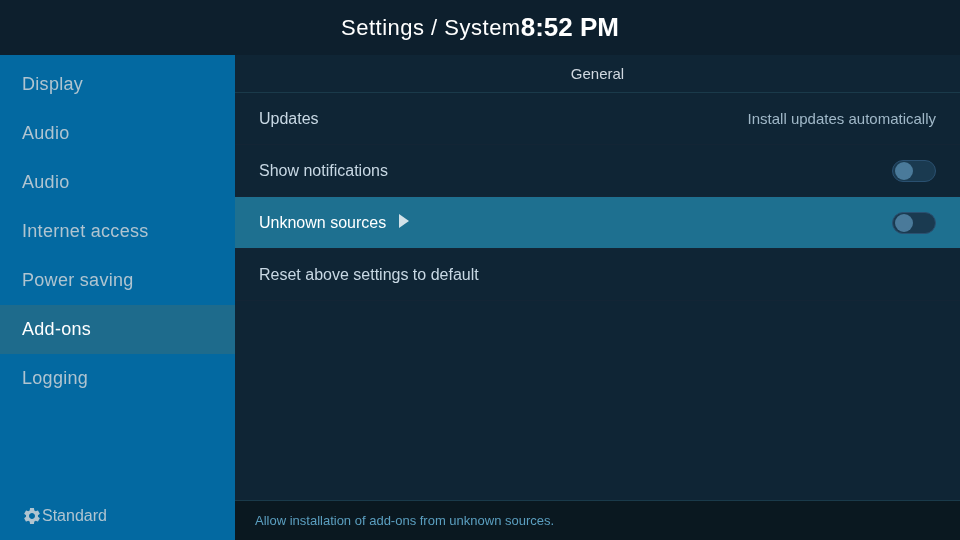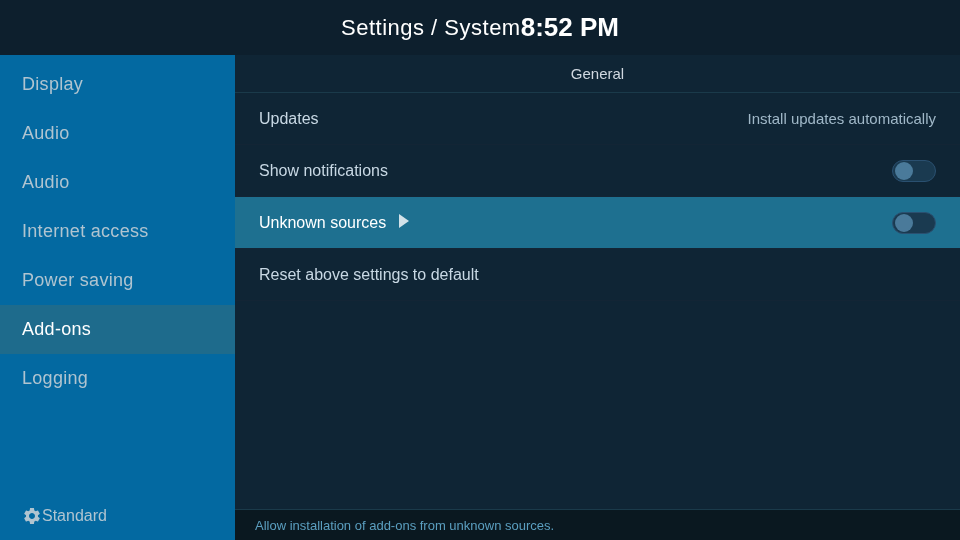--- a/index.html
+++ b/index.html
@@ -159,21 +159,21 @@
       top: 1px;
       left: 2px;
     }
 
     .toggle.off::after {
       left: 2px;
     }
 
     
     .status-bar {
-      height: 31px;
+      height: 40px;
       background-color: #0a1820;
       display: flex;
       align-items: center;
       padding: 0 20px;
       border-top: 1px solid #1a3a4a;
     }
 
     .status-text {
       font-size: 13px;
       color: #5b9fc0;

